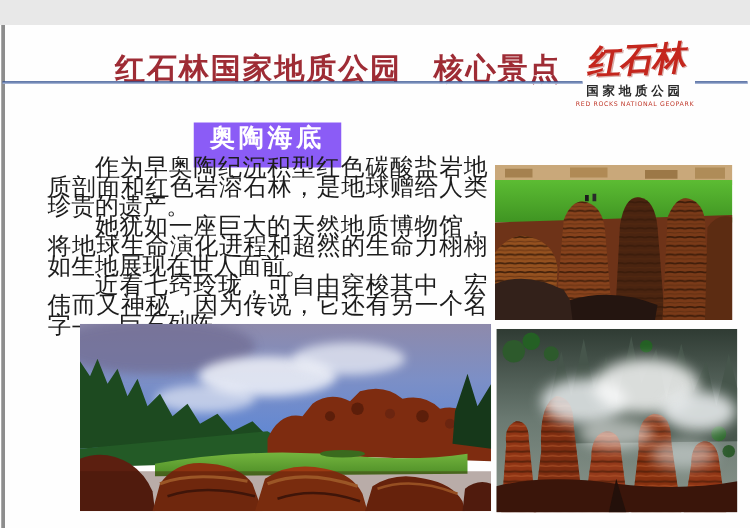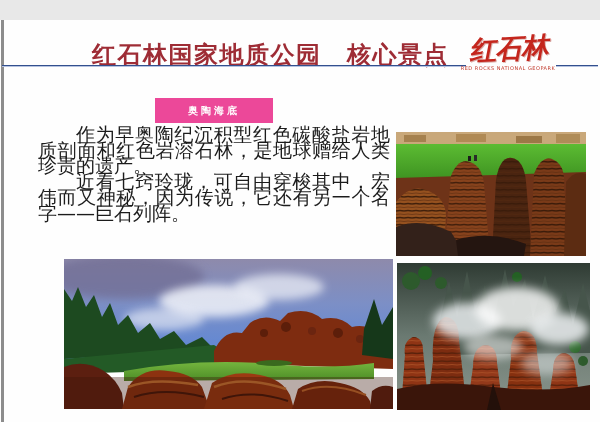--- a/index.html
+++ b/index.html
@@ -38,23 +38,23 @@
   .logo-subtitle {
     display:block; margin-top:2px;
     font-size:10px; font-weight:bold; color:#2a2a2a; letter-spacing:3px;
     white-space:nowrap;
   }
   .logo-subtitle-en {
     display:block; margin-top:1px;
     font-size:5px; color:#c0392b; letter-spacing:0.5px; white-space:nowrap;
   }
   .section-badge {
-    position:absolute; left:155px; top:78px; width:118px; height:25px;
-    background:#ec4899; color:#ffffff;
-    font-size:10px; font-weight:bold; letter-spacing:3px;
+    position:absolute; left:155px; top:78px; width:118px; height:36px;
+    background:#8b5cf6; color:#ffffff;
+    font-size:20px; font-weight:bold; letter-spacing:3px;
     text-align:center; line-height:25px;
   }
   .body-text {
     position:absolute; left:38px; top:107px; width:352px;
     font-size:19px; line-height:15.7px; color:#1c1c1c;
     text-align:justify;
   }
   .body-text p { text-indent:2em; }
   .photo { position:absolute; overflow:hidden; }
   .photo svg { display:block; }
@@ -73,27 +73,29 @@
 
   <div class="left-border"></div>
 
   <div class="slide-title">红石林国家地质公园　核心景点</div>
 
   <div class="rule rule-left"></div>
   <div class="rule rule-right"></div>
 
   <div class="logo">
     <span class="logo-calligraphy">红石林</span>
+    <span class="logo-subtitle">国家地质公园</span>
     <span class="logo-subtitle-en">RED ROCKS NATIONAL GEOPARK</span>
   </div>
 
   <div class="section-badge">奥陶海底</div>
 
   <div class="body-text">
     <p>作为早奥陶纪沉积型红色碳酸盐岩地质剖面和红色岩溶石林，是地球赠给人类珍贵的遗产。</p>
+    <p>她犹如一座巨大的天然地质博物馆，将地球生命演化进程和超然的生命力栩栩如生地展现在世人面前。</p>
     <p>近看七窍玲珑，可自由穿梭其中，宏伟而又神秘，因为传说，它还有另一个名字——巨石列阵。</p>
   </div>
 
   <div class="photo photo-top-right">
     <svg width="190" height="124" viewBox="0 0 190 124">
       <defs>
         <linearGradient id="grass1" x1="0" y1="0" x2="0" y2="1">
           <stop offset="0" stop-color="#5cbc33"></stop>
             <stop offset="1" stop-color="#3f9422"></stop>
         </linearGradient>

